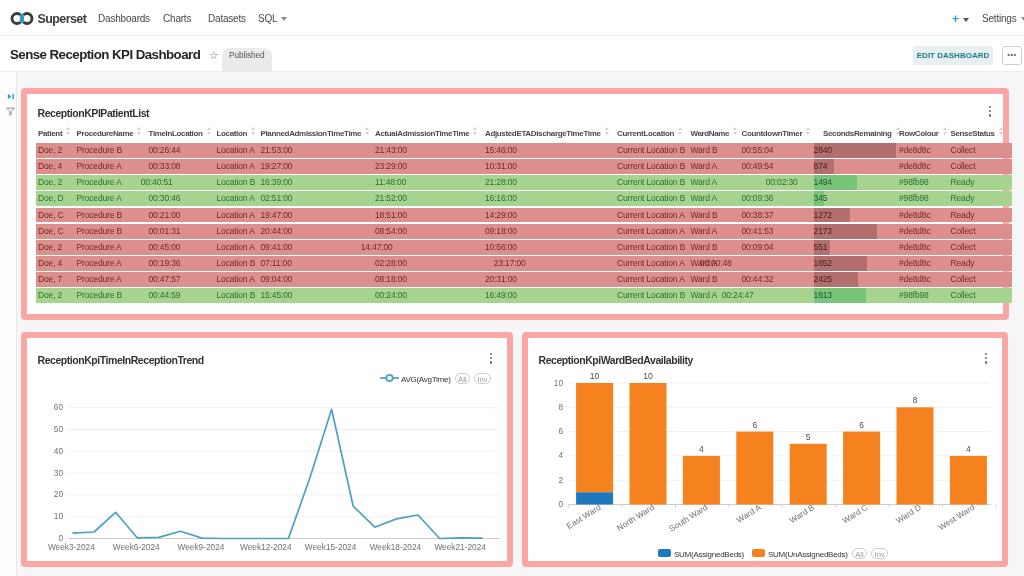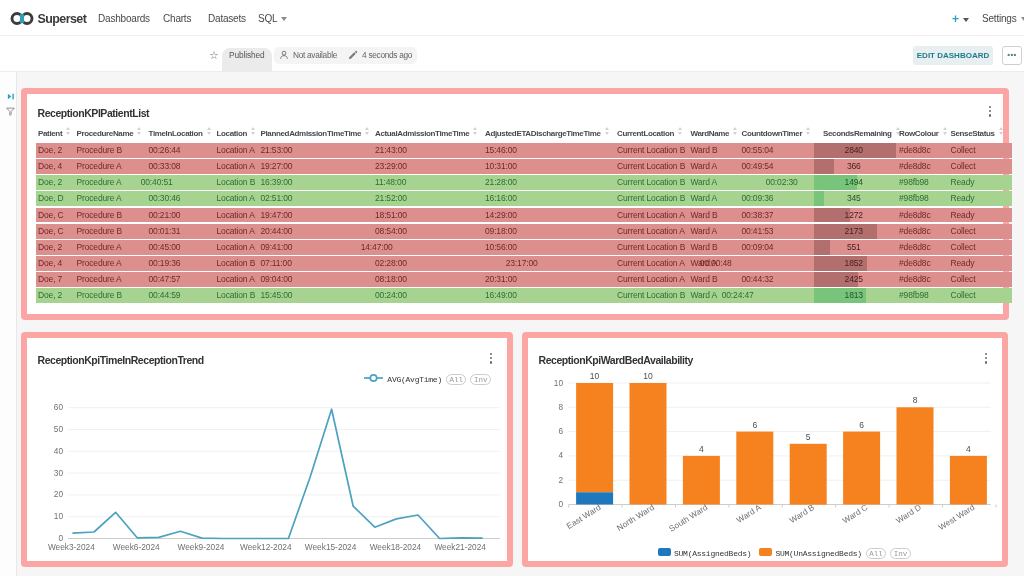--- a/index.html
+++ b/index.html
@@ -38,59 +38,50 @@
 .c { position:absolute; top:0; font-size:8.5px; letter-spacing:-0.15px; line-height:14.9px; white-space:nowrap; }
 .rr .c { color:#6e2a28; }
 .gr .c { color:#2d6e33; }
 .si { display:inline-block; margin-left:4px; vertical-align:1px; }
 .si i { display:block; width:0; height:0; border-left:2.6px solid transparent; border-right:2.6px solid transparent; }
 .si .u { border-bottom:3px solid #d2d2d2; margin-bottom:1.3px; }
 .si .d { border-top:3px solid #d2d2d2; }
 .bar { position:absolute; top:0; bottom:0; }
 .rr .bar { background:#b26f6e; }
 .gr .bar { background:#79c47b; }
-.c.n { width:80.4px; text-align:center; }
+.c.n { width:80.4px; text-align:left; }
 .rr .c.n { color:#472020; }
 .gr .c.n { color:#24542a; }
 
 .csvg { position:absolute; left:0; top:0; }
 .ax { font-family:"Liberation Sans",sans-serif; font-size:8.3px; fill:#6e7074; }
 .ax2 { font-family:"Liberation Sans",sans-serif; font-size:8.5px; fill:#4d4d4d; }
-.legend { position:absolute; font-size:8px; letter-spacing:-0.25px; color:#333; white-space:nowrap;font-family:Liberation Mono, monospace; }
+.legend { position:absolute; font-size:8px; letter-spacing:-0.25px; color:#333; white-space:nowrap; }
 .lpill { display:inline-block; border:1px solid #ccc; border-radius:6px; font-size:7.5px; color:#999; padding:0 2.5px; height:11px; line-height:11px; margin-left:4px; vertical-align:0px; letter-spacing:0; }
 </style></head>
 <body>
 <div id="nav">
   <div id="logo"><svg width="24" height="15" viewBox="0 0 48 30">
     <circle cx="14" cy="15" r="10" fill="none" stroke="#3d3a3a" stroke-width="5.8"></circle>
     <circle cx="34" cy="15" r="10" fill="none" stroke="#3d3a3a" stroke-width="5.8"></circle>
     <path d="M20.4 7.3 A10 10 0 0 1 20.4 22.7" fill="none" stroke="#2ba2bf" stroke-width="5.8"></path>
     <path d="M27.6 7.3 A10 10 0 0 0 27.6 22.7" fill="none" stroke="#2ba2bf" stroke-width="5.8"></path>
   </svg></div>
   <div id="logotxt">Superset</div>
   <div class="item" style="left:98px">Dashboards</div>
   <div class="item" style="left:163px">Charts</div>
   <div class="item" style="left:208px">Datasets</div>
   <div class="item" style="left:258px">SQL<span class="caret"></span></div>
   <div class="item" style="left:952px; color:#2ba2bf; font-weight:bold; font-size:12px; top:12px;">+<span class="caret" style="border-top-color:#555"></span></div>
   <div class="item" style="left:982px">Settings<span class="caret"></span></div>
 </div>
 <div id="sub">
+  <div id="dtitle">Sense Reception KPI Dashboard</div>
   <div id="star">☆</div>
   <div class="pill" style="left:222px">Published</div>
-  <div id="meta">
-    <svg width="10" height="10" viewBox="0 0 24 24" fill="none" stroke="#7a7a7a" stroke-width="2.4">
-        <circle cx="12" cy="7.5" r="4.5"></circle>
-        <path d="M4 21 C4 15.5 8 13.5 12 13.5 C16 13.5 20 15.5 20 21"></path>
-      </svg>Not available
-    <span style="display:inline-block;width:7px"></span>
-    <svg width="10" height="10" viewBox="0 0 24 24" fill="#7a7a7a">
-        <path d="M3 17.2 L14.9 5.3 L18.7 9.1 L6.8 21 L2.5 21.5 Z M16.3 3.9 L18 2.2 C18.6 1.6 19.6 1.6 20.2 2.2 L21.8 3.8 C22.4 4.4 22.4 5.4 21.8 6 L20.1 7.7 Z"></path>
-      </svg>4 seconds ago
-  </div>
   <div id="editbtn">EDIT DASHBOARD</div>
   <div id="dots3">•••</div>
 </div>
 <div id="content"></div>
 <div id="lstrip">
   <svg style="position:absolute;left:7px;top:21px" width="8" height="7" viewBox="0 0 22 20">
       <path d="M2 2 L12 10 L2 18 Z" fill="#2ba2bf"></path>
       <rect x="15" y="2" width="4" height="16" fill="#2ba2bf"></rect>
     </svg>
   <svg style="position:absolute;left:6px;top:35px" width="9" height="9" viewBox="0 0 20 20">
@@ -140,21 +131,21 @@
       <span class="c" style="left:40.8px">Procedure A</span>
       <span class="c" style="left:112.8px">00:33:08</span>
       <span class="c" style="left:180.8px">Location A</span>
       <span class="c" style="left:224.8px">19:27:00</span>
       <span class="c" style="left:339.3px">23:29:00</span>
       <span class="c" style="left:449.3px">10:31:00</span>
       <span class="c" style="left:581.3px">Current Location B</span>
       <span class="c" style="left:654.8px">Ward A</span>
       <span class="c" style="left:705.8px">00:49:54</span>
       <div class="bar" style="left:777.9px;width:20.5px"></div>
-      <span class="c n" style="left:777.9px">366</span>
+      <span class="c n" style="left:777.9px">874</span>
       <span class="c" style="left:863.3px">#de8d8c</span>
       <span class="c" style="left:914.8px">Collect</span>
     </div>
     <div class="trow gr" style="top:81.30px">
       <span class="c" style="left:2.3px">Doe, 2</span>
       <span class="c" style="left:40.8px">Procedure A</span>
       <span class="c" style="left:105px">00:40:51</span>
       <span class="c" style="left:180.8px">Location B</span>
       <span class="c" style="left:224.8px">16:39:00</span>
       <span class="c" style="left:339.3px">11:48:00</span>
@@ -231,21 +222,21 @@
       <span class="c" style="left:863.3px">#de8d8c</span>
       <span class="c" style="left:914.8px">Collect</span>
     </div>
     <div class="trow rr" style="top:162.05px">
       <span class="c" style="left:2.3px">Doe, 4</span>
       <span class="c" style="left:40.8px">Procedure A</span>
       <span class="c" style="left:112.8px">00:19:36</span>
       <span class="c" style="left:180.8px">Location B</span>
       <span class="c" style="left:224.8px">07:11:00</span>
       <span class="c" style="left:339.3px">02:28:00</span>
-      <span class="c" style="left:470px">23:17:00</span>
+      <span class="c" style="left:458px">23:17:00</span>
       <span class="c" style="left:581.3px">Current Location A</span>
       <span class="c" style="left:654.8px">Ward A</span>
       <span class="c" style="left:664px">00:00:48</span>
       <div class="bar" style="left:777.9px;width:53.7px"></div>
       <span class="c n" style="left:777.9px">1852</span>
       <span class="c" style="left:863.3px">#de8d8c</span>
       <span class="c" style="left:914.8px">Ready</span>
     </div>
     <div class="trow rr" style="top:178.20px">
       <span class="c" style="left:2.3px">Doe, 7</span>

